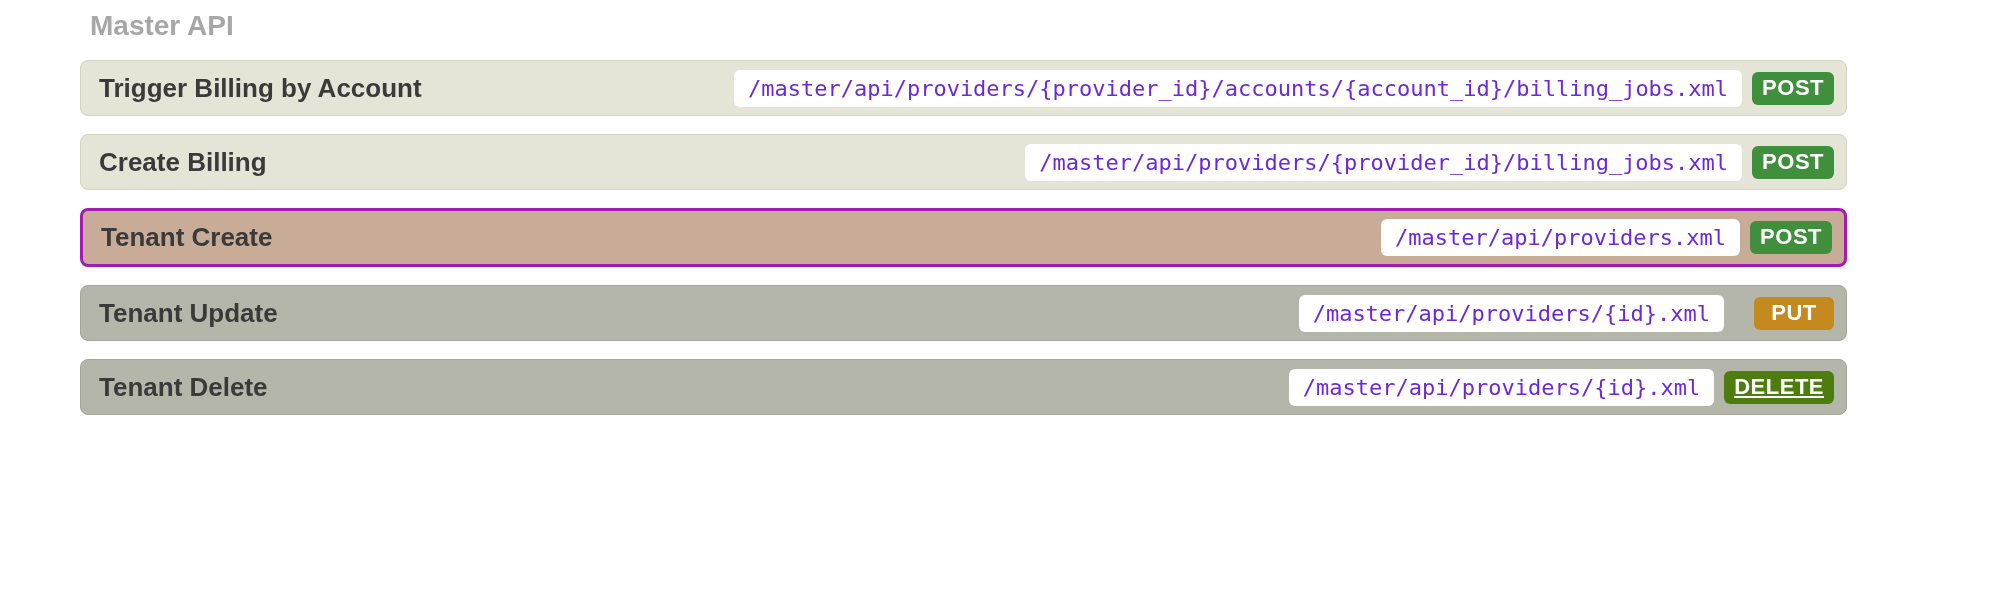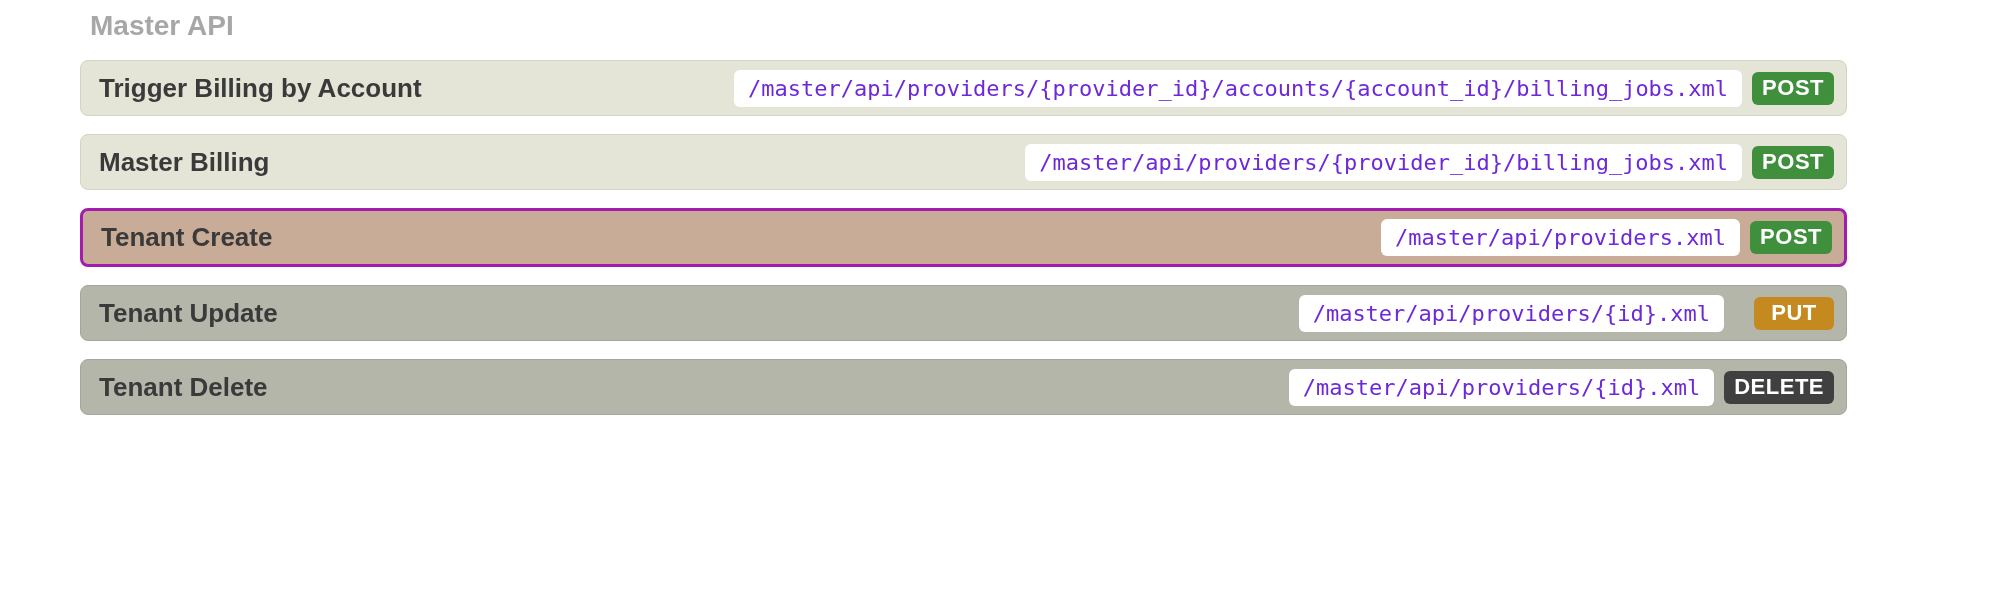--- a/index.html
+++ b/index.html
@@ -67,41 +67,41 @@
     font-weight: 800;
     color: #ffffff;
     letter-spacing: 0.5px;
     display: inline-flex;
     align-items: center;
     justify-content: center;
     min-width: 60px;
   }
   .method-post   { background: #3f8f3d; }
   .method-put    { background: #c48a1f; margin-left: 20px; }
-  .method-delete { background: #404040; }
+  .method-delete { background: #4d7c0f; text-decoration: underline; }
 </style>
 </head>
 <body>
 
 <div class="page">
 
   <div class="section-title">Master API</div>
 
   <div class="ops">
 
     <div class="op-row variant-cream">
       <span class="op-name">Trigger Billing by Account</span>
       <span class="op-right">
         <span class="path-pill">/master/api/providers/{provider_id}/accounts/{account_id}/billing_jobs.xml</span>
         <span class="method-badge method-post">POST</span>
       </span>
     </div>
 
     <div class="op-row variant-cream">
-      <span class="op-name">Master Billing</span>
+      <span class="op-name">Create Billing</span>
       <span class="op-right">
         <span class="path-pill">/master/api/providers/{provider_id}/billing_jobs.xml</span>
         <span class="method-badge method-post">POST</span>
       </span>
     </div>
 
     <div class="op-row variant-tan">
       <span class="op-name">Tenant Create</span>
       <span class="op-right">
         <span class="path-pill">/master/api/providers.xml</span>

